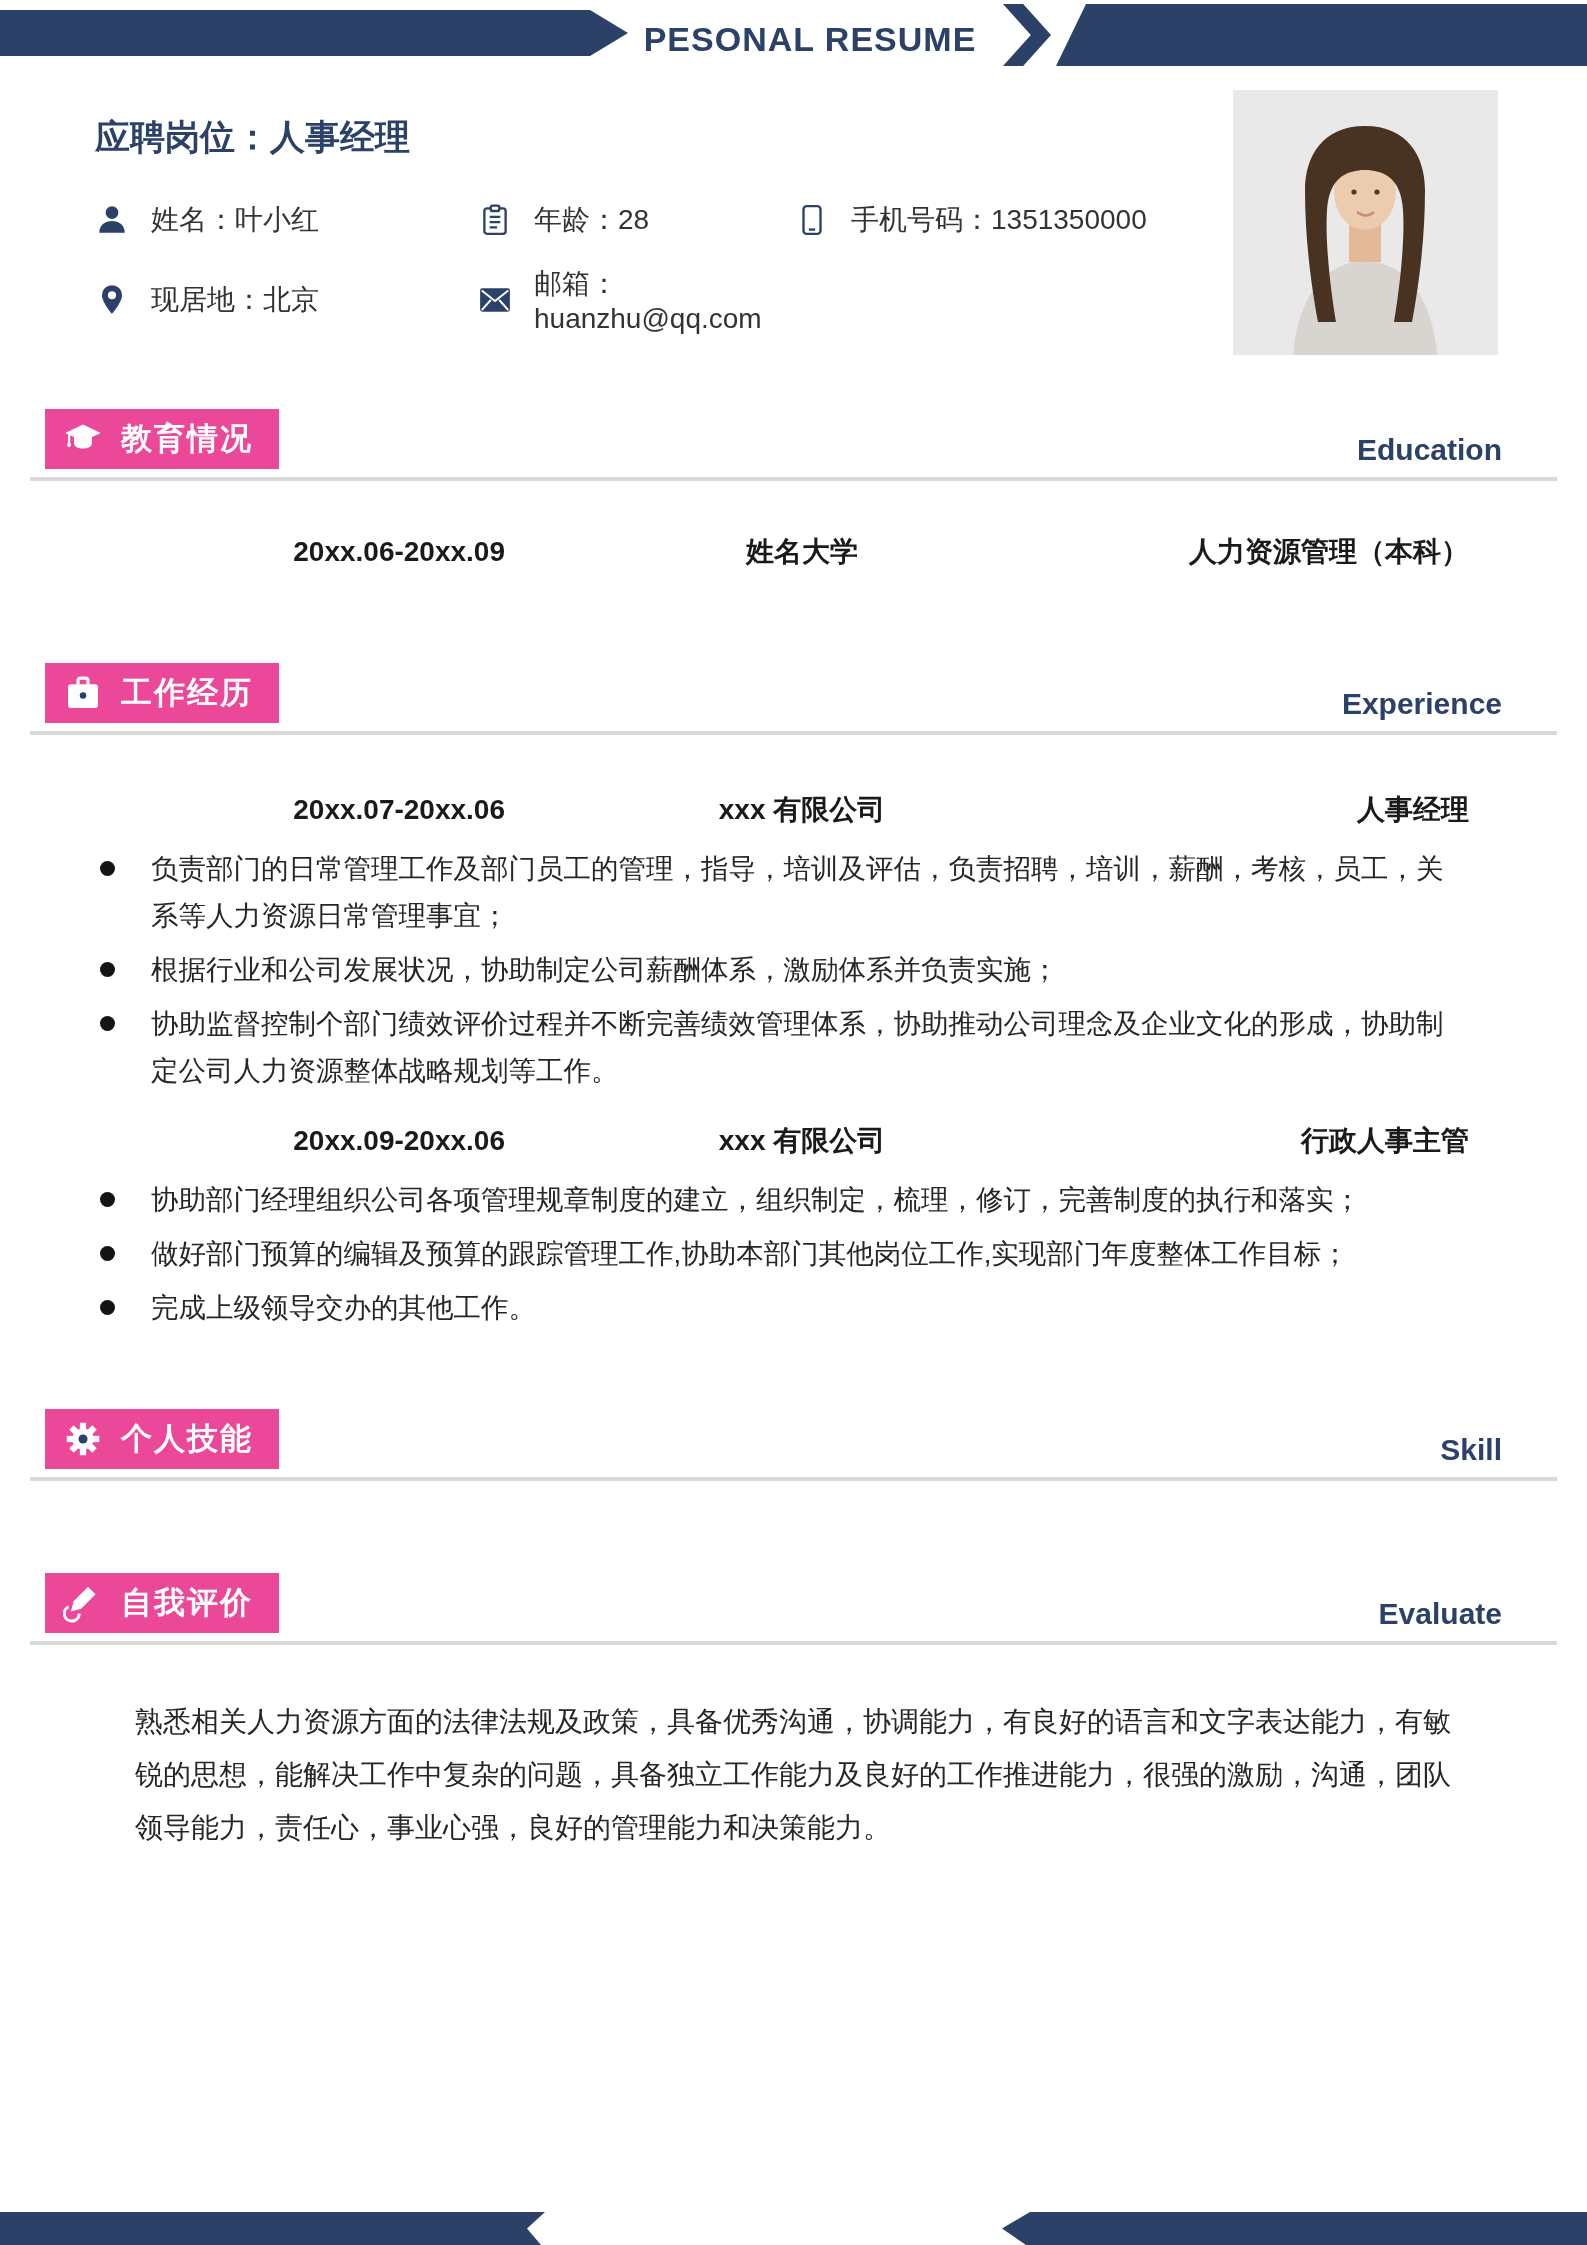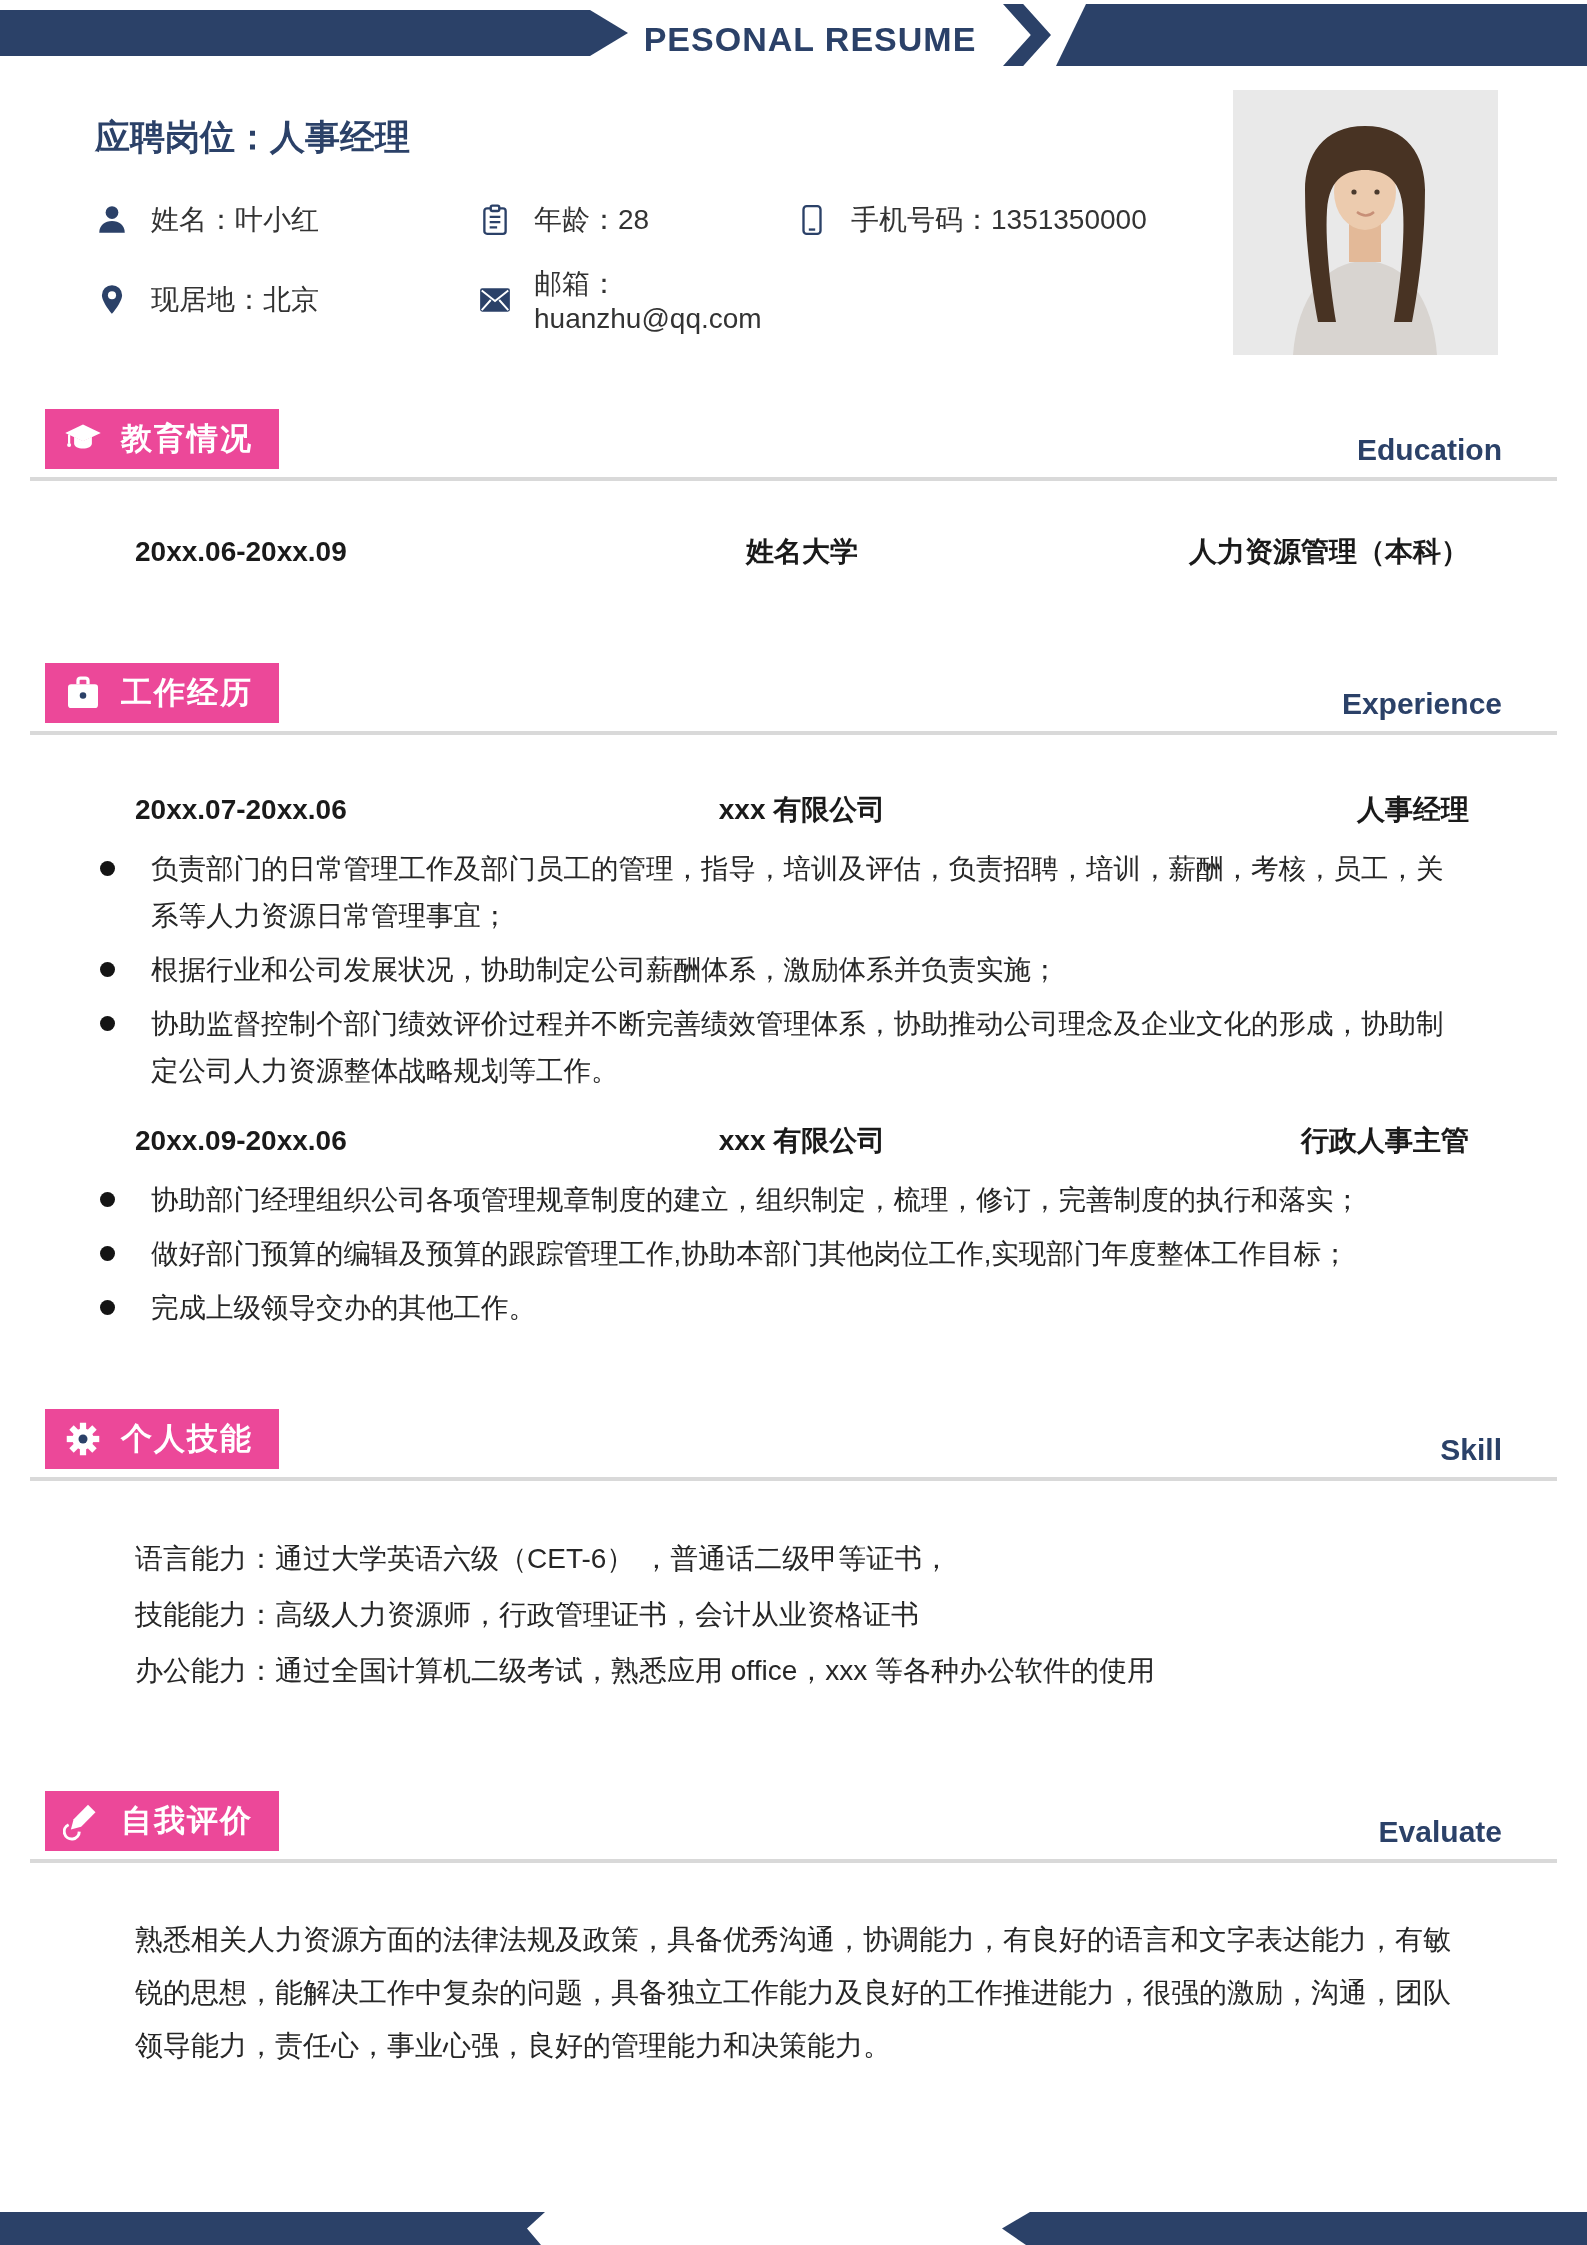--- a/index.html
+++ b/index.html
@@ -52,21 +52,21 @@
   }
   .sec-badge svg { width:40px; height:40px; }
   .sec-en { margin-left:auto; font-size:30px; font-weight:bold; color:#2b4168; padding-bottom:2px; }
   .rule { height:4px; background:#d9d9d9; margin:8px 30px 0 30px; }
 
   
   .triple-row {
     display:flex; align-items:baseline; margin:0 118px 0 135px;
     font-size:28px; font-weight:bold; color:#1a1a1a;
   }
-  .triple-row .c-date { width:370px; }
+  .triple-row .c-date { width:370px;text-align:right; }
   .triple-row .c-mid  { flex:1; text-align:center; }
   .triple-row .c-right{ width:370px; text-align:right; }
 
   .bullets { list-style:none; margin:16px 118px 0 100px; }
   .bullets li { display:flex; gap:36px; margin-bottom:7px; }
   .dot { flex:0 0 15px; width:15px; height:15px; border-radius:50%; background:#141414; margin-top:16px; }
   .bullets .b-text { font-size:27.5px; line-height:47px; color:#262626; }
 
   .skill-lines { margin:50px 118px 0 135px; font-size:28px; line-height:56px; color:#262626; }
   .eval-text   { margin:50px 118px 0 135px; font-size:28px; line-height:53px; color:#262626; }
@@ -247,25 +247,20 @@
           </g>
           <circle cx="16" cy="16" r="8.5" fill="#fff"></circle>
           <circle cx="16" cy="16" r="3.6" fill="#2b4168"></circle>
         </svg>
       <span>个人技能</span>
     </div>
     <span class="sec-en">Skill</span>
   </div>
   <div class="rule"></div>
 
-  <div class="skill-lines">
-    <div>语言能力：通过大学英语六级（CET-6） ，普通话二级甲等证书，</div>
-    <div>技能能力：高级人力资源师，行政管理证书，会计从业资格证书</div>
-    <div>办公能力：通过全国计算机二级考试，熟悉应用 office，xxx 等各种办公软件的使用</div>
-  </div>
 </section>
 
 <section class="sec-evaluate">
   <div class="sec-head">
     <div class="sec-badge">
       <svg viewBox="0 0 32 32">
           <path d="M20 3l6 6-11.5 11.5-8.2 2.2 2.2-8.2z" fill="#fff"></path>
           <path d="M13 24.5a6 6 0 1 1-8.5-5.5" stroke="#fff" stroke-width="2.4" fill="none"></path>
         </svg>
       <span>自我评价</span>

